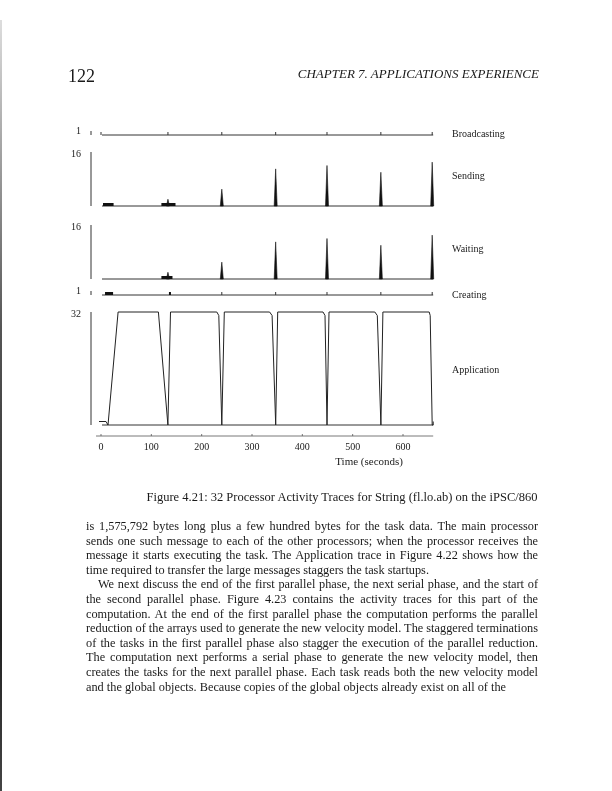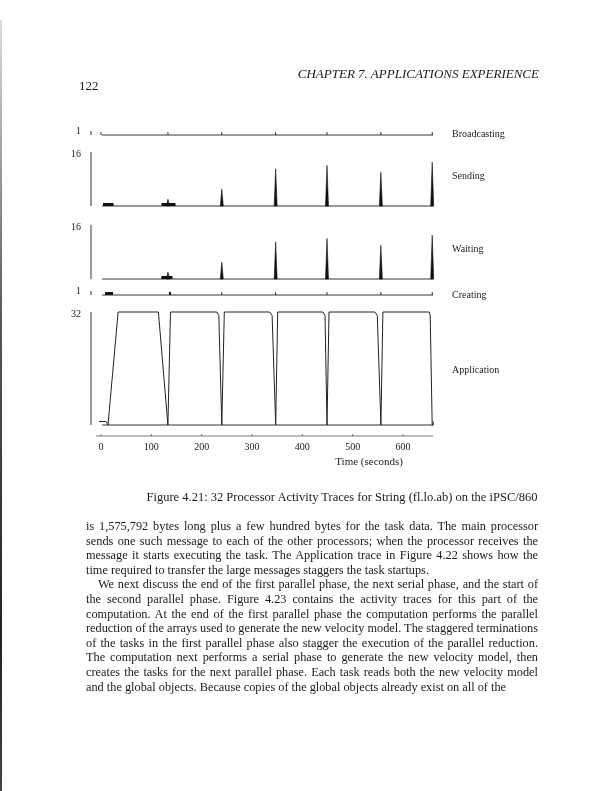--- a/index.html
+++ b/index.html
@@ -1,19 +1,19 @@
 <!DOCTYPE html>
 <html><head>
 <meta charset="utf-8">
 <style>
   html, body { margin: 0; padding: 0; }
   body { width: 612px; height: 791px; background: #ffffff; position: relative; overflow: hidden;
          font-family: "Liberation Serif", "DejaVu Serif", serif; color: #1a1a1a; }
   .binding-edge { position: absolute; left: 0; top: 20px; width: 2px; height: 771px; background: linear-gradient(#ddd, #555 40%, #222 80%, #444); }
-  .page-number { position: absolute; left: 79px; top: 66px; font-size: 13px; margin-top: 12px; }
+  .page-number { position: absolute; left: 68px; top: 66px; font-size: 18px; }
   .running-head { position: absolute; right: 73px; top: 66px; font-size: 13px; font-style: italic; }
   svg.fig { position: absolute; left: 0; top: 0; }
   .fig text { font-family: "Liberation Serif", "DejaVu Serif", serif; fill: #1a1a1a; }
   .caption { position: absolute; left: 0; width: 612px; top: 490px; text-align: center; font-size: 12.5px; margin-left: 36px; }
   .body-text { position: absolute; left: 86px; width: 452px; top: 519px; font-size: 12.3px; line-height: 14.6px; text-align: justify; }
   .body-text p { margin: 0; }
   .body-text p.indent { text-indent: 12px; }
 </style>
 </head>
 <body>

